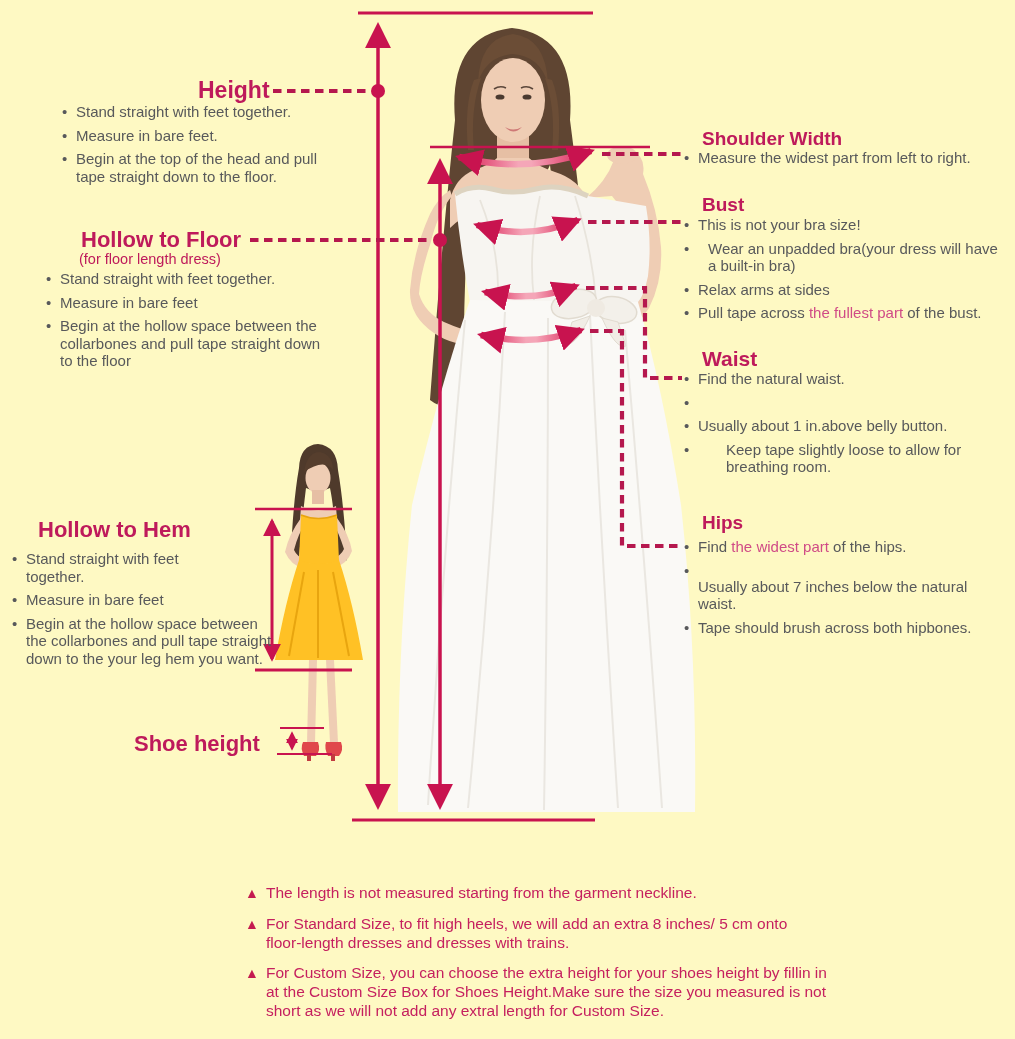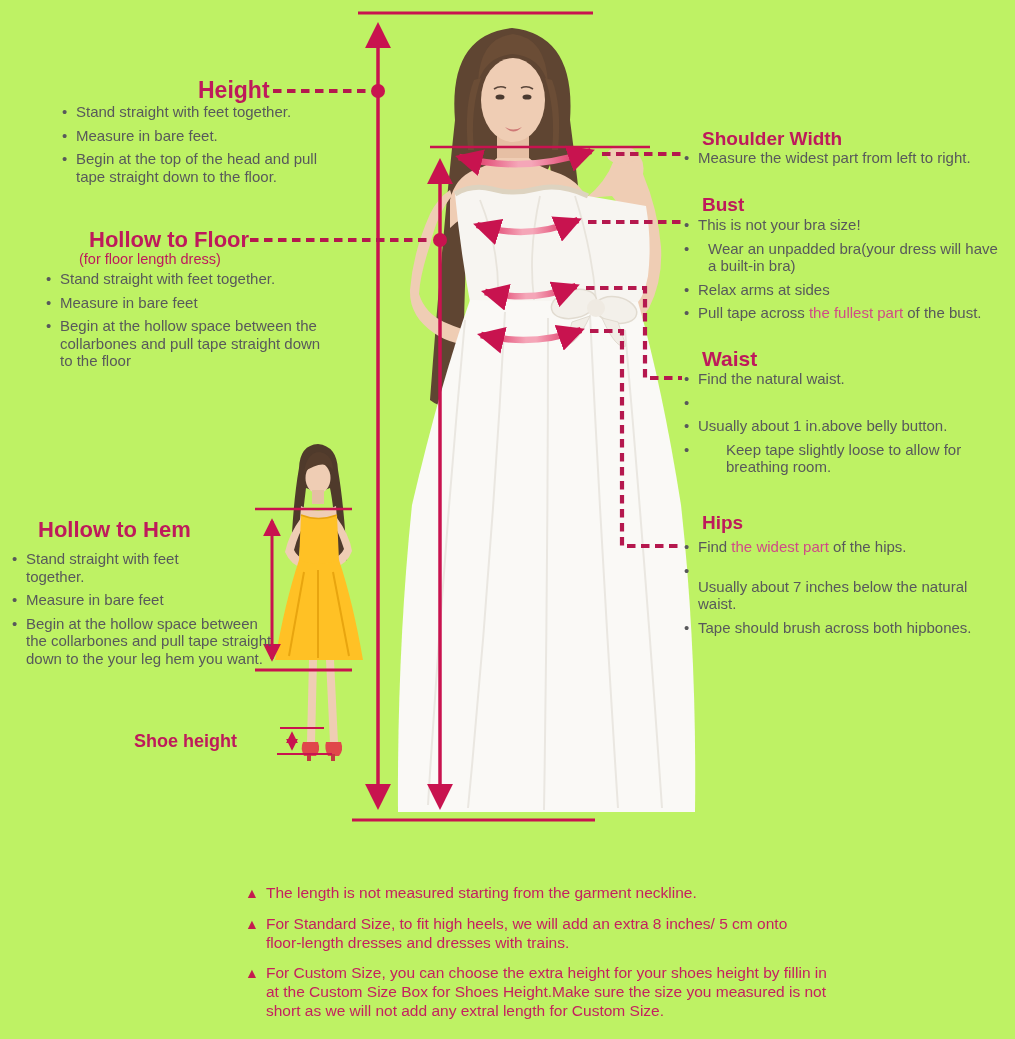--- a/index.html
+++ b/index.html
@@ -1,19 +1,19 @@
 <!DOCTYPE html>
 <html><head>
 <meta charset="utf-8">
 <style>
   html,body{margin:0;padding:0;background:#ffffff;}
   #canvas{
     position:relative;
     width:1015px;height:1039px;
-    background:#bef264;
+    background:#fef9c3;
     font-family:"Liberation Sans", sans-serif;
     overflow:hidden;
   }
   svg{position:absolute;left:0;top:0;}
   .abs{position:absolute;}
   .sec-title{
     color:#BE1A5B;
     font-weight:bold;
     line-height:1.05;
     white-space:nowrap;
@@ -204,21 +204,21 @@
     <li>
         <span class="dot">•</span>
         <span>Measure in bare feet.</span>
       </li>
     <li>
         <span class="dot">•</span>
         <span style="max-width:252px;">Begin at the top of the head and pull tape straight down to the floor.</span>
       </li>
   </ul>
 
-  <div class="abs sec-title" style="left:81px;top:228px;font-size:22px;margin-left:8px;">Hollow to Floor</div>
+  <div class="abs sec-title" style="left:81px;top:228px;font-size:22px;">Hollow to Floor</div>
   <div class="abs sec-sub" style="left:79px;top:251px;">(for floor length dress)</div>
   <ul class="blist abs" style="left:46px;top:270px;width:300px;">
     <li>
         <span class="dot">•</span>
         <span>Stand straight with feet together.</span>
       </li>
     <li>
         <span class="dot">•</span>
         <span>Measure in bare feet</span>
       </li>
@@ -237,21 +237,21 @@
     <li>
         <span class="dot">•</span>
         <span>Measure in bare feet</span>
       </li>
     <li>
         <span class="dot">•</span>
         <span style="max-width:246px;">Begin at the hollow space between the collarbones and pull tape straight down to the your leg hem  you want.</span>
       </li>
   </ul>
 
-  <div class="abs sec-title" style="left:134px;top:732px;font-size:18px;">Shoe height</div>
+  <div class="abs sec-title" style="left:134px;top:732px;font-size:22px;">Shoe height</div>
 
   <div class="abs sec-title" style="left:702px;top:129px;font-size:19px;">Shoulder Width</div>
   <ul class="blist abs" style="left:684px;top:149px;width:326px;">
     <li>
         <span class="dot">•</span>
         <span>Measure the widest part from left to right.</span>
       </li>
   </ul>
 
   <div class="abs sec-title" style="left:702px;top:195px;font-size:19px;">Bust</div>

